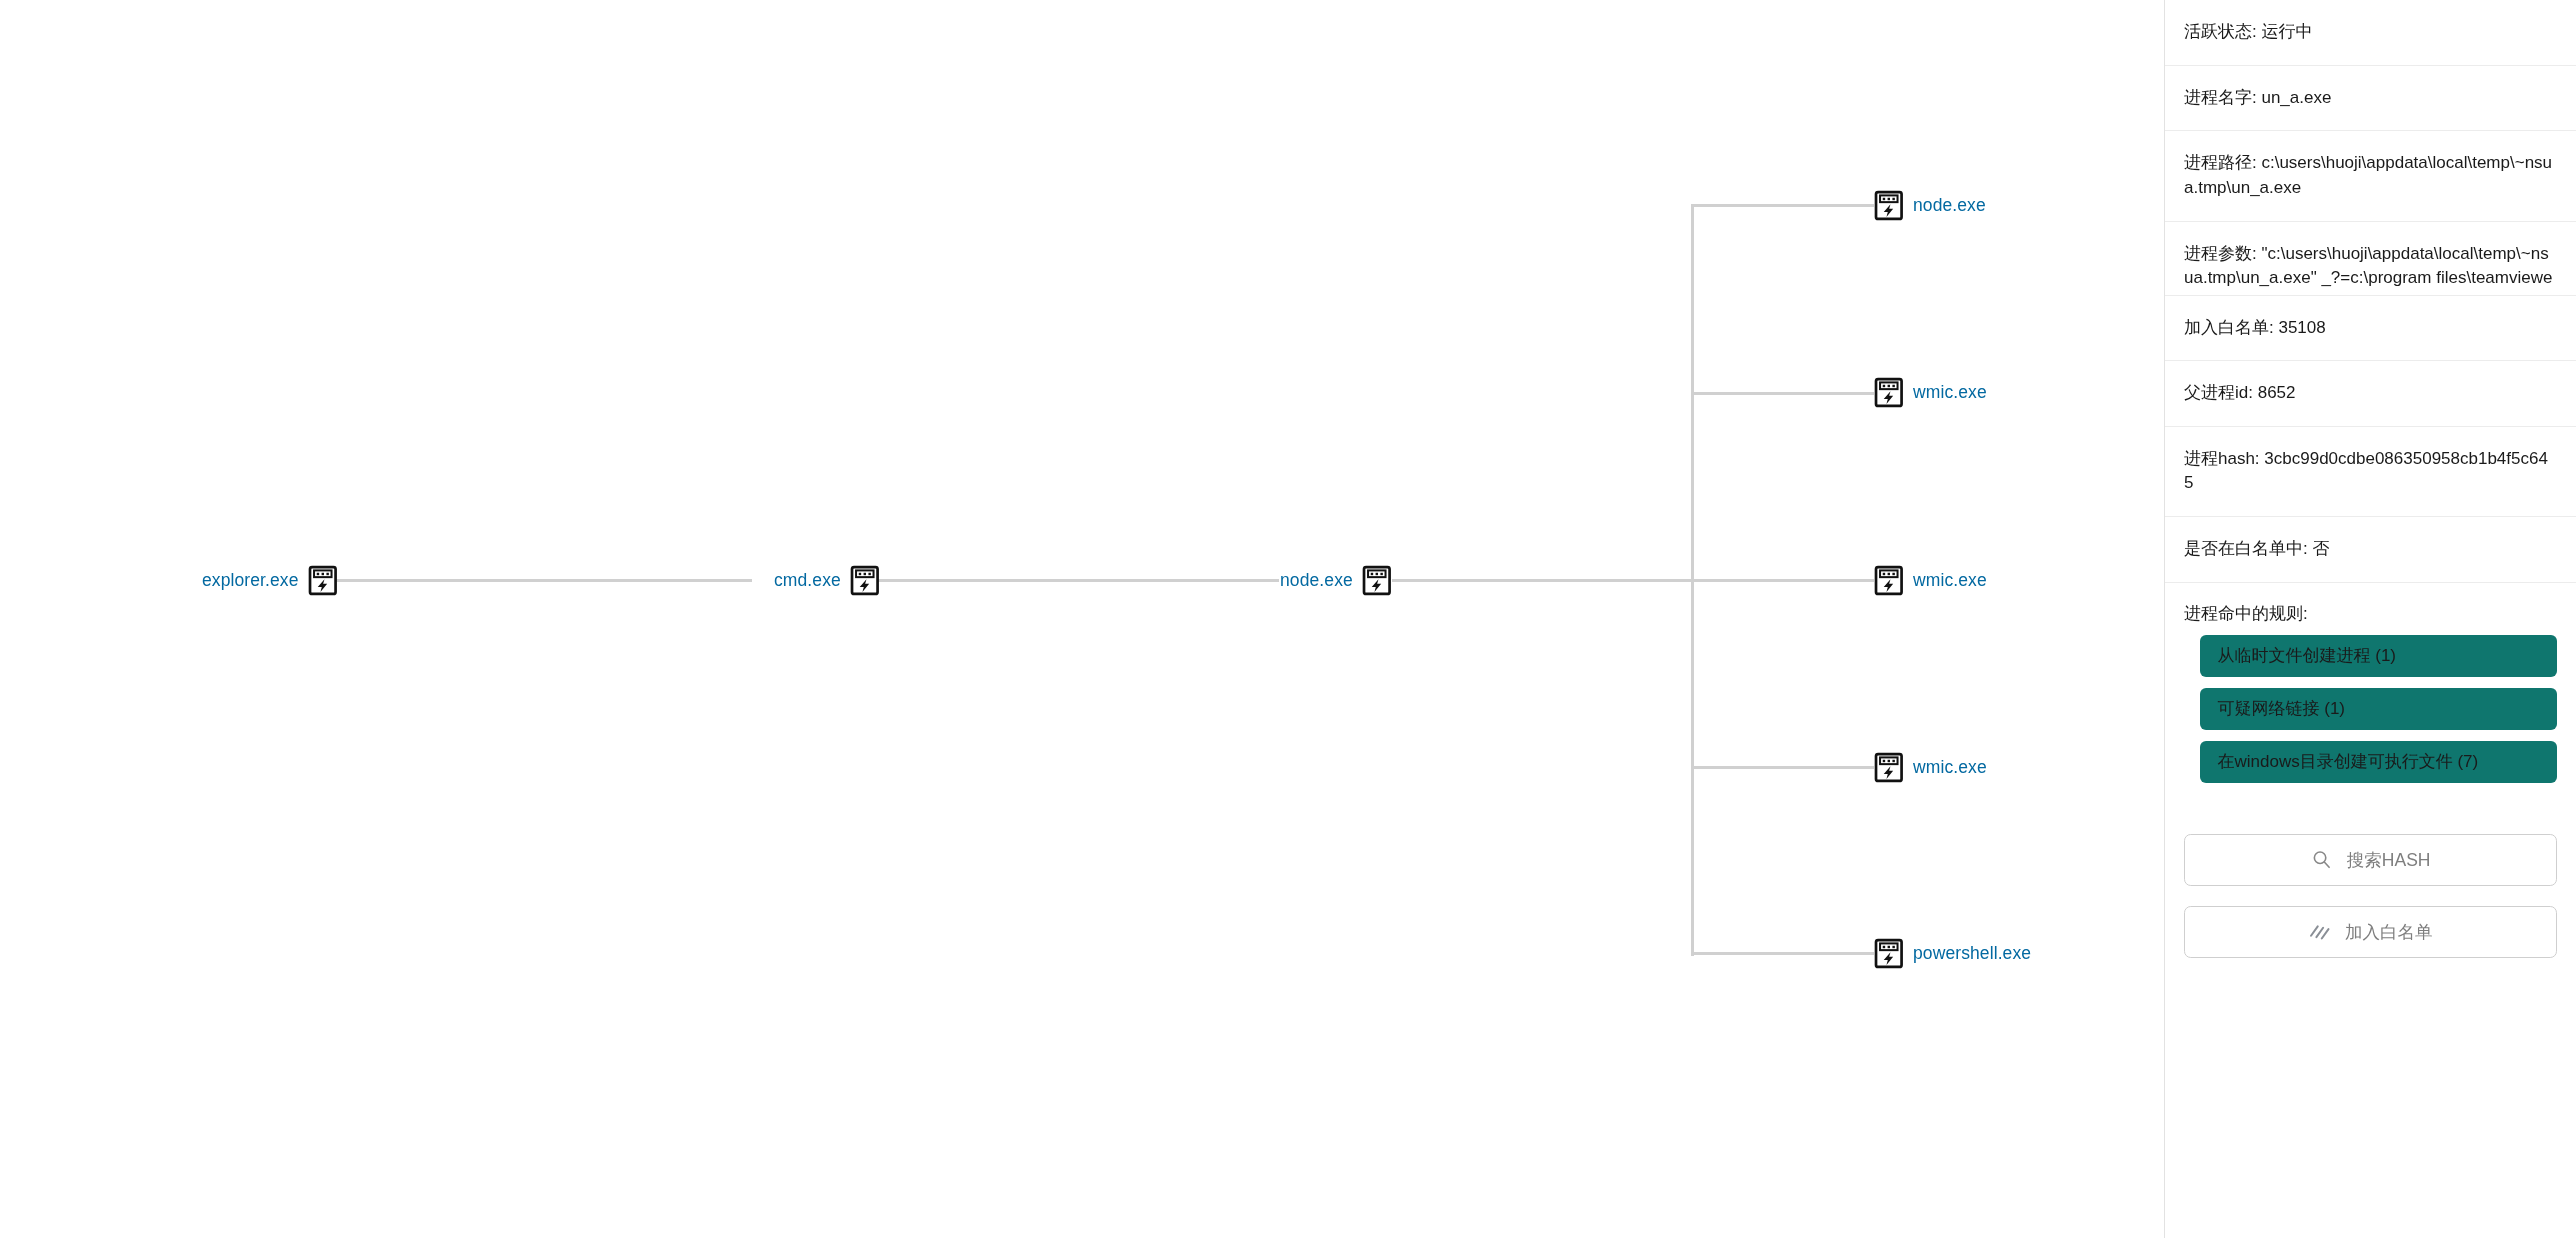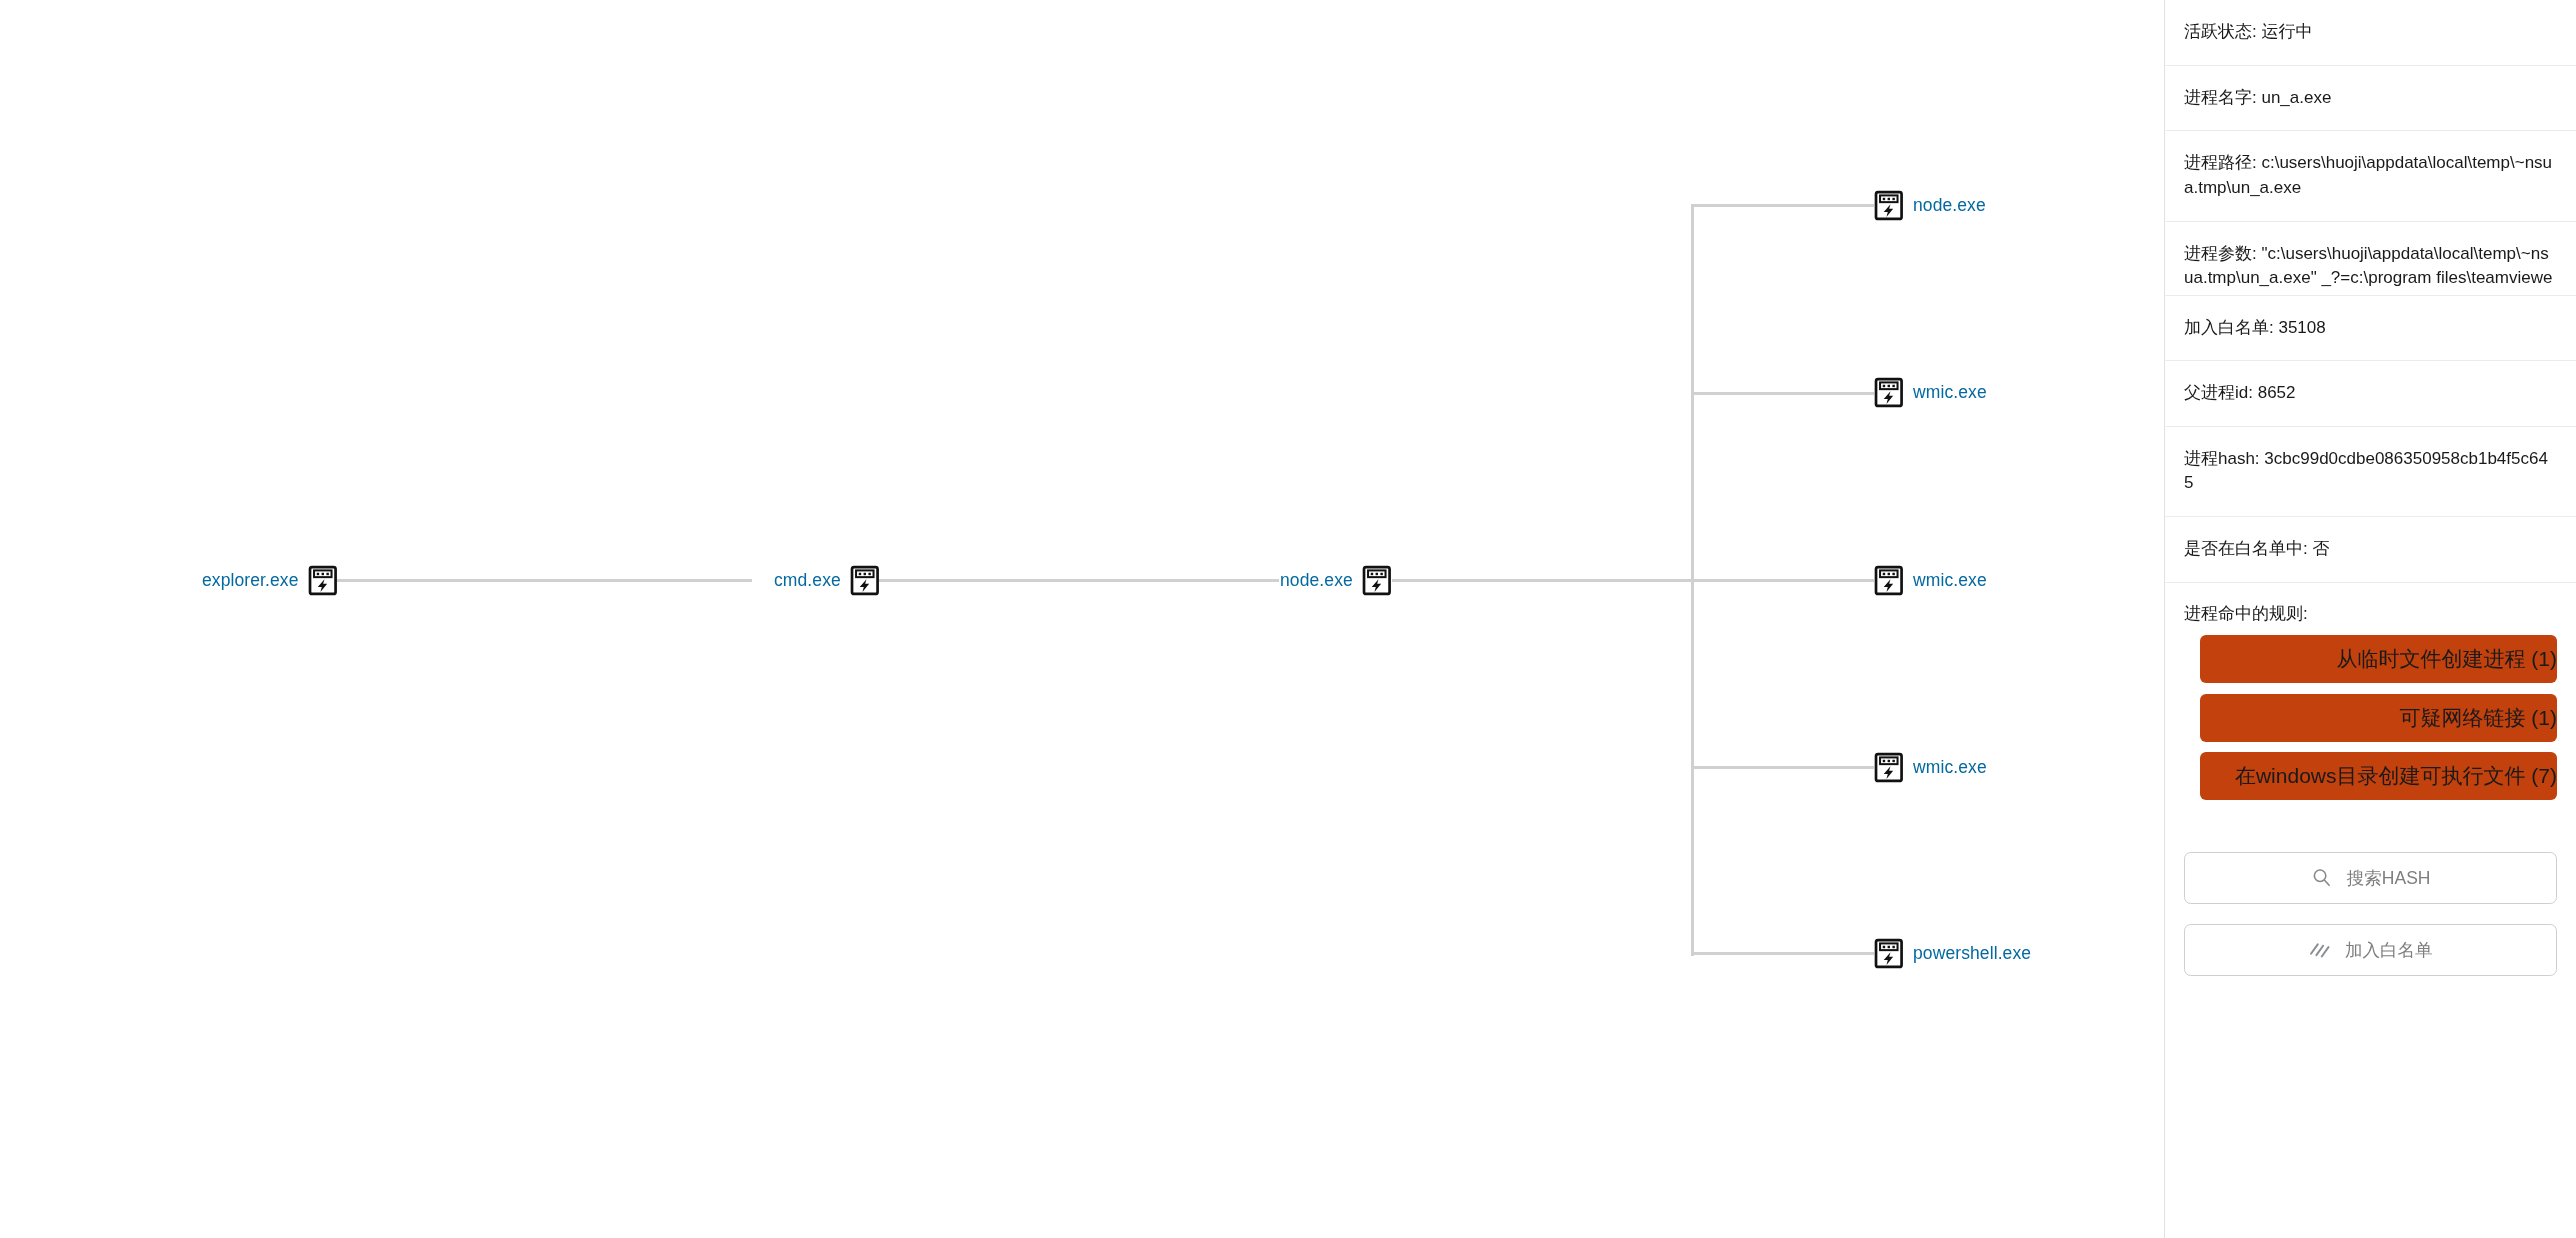--- a/index.html
+++ b/index.html
@@ -81,28 +81,27 @@
   .rules-row {
     border-bottom: none;
     padding: 19px 19px 6.7px 19px;
   }
   .rules-title {
     font-size: 17px;
     color: #1a1a1a;
     margin-bottom: 9px;
   }
   .rule-badge {
-    background: #c2410c;
+    background: #0f766e;
     border-radius: 6px;
     margin: 0 0 10.7px 16px;
     padding: 8.7px 0 8.7px 17.5px;
-    font-size: 21px;
+    font-size: 17px;
     color: #1a1a1a;
     box-sizing: border-box;
-    text-align: right;
   }
 
   .panel-btn {
     margin: 0 19px 0 19px;
     height: 52px;
     border: 1.3px solid #cfcfcf;
     border-radius: 6.7px;
     box-sizing: border-box;
     display: flex;
     align-items: center;

